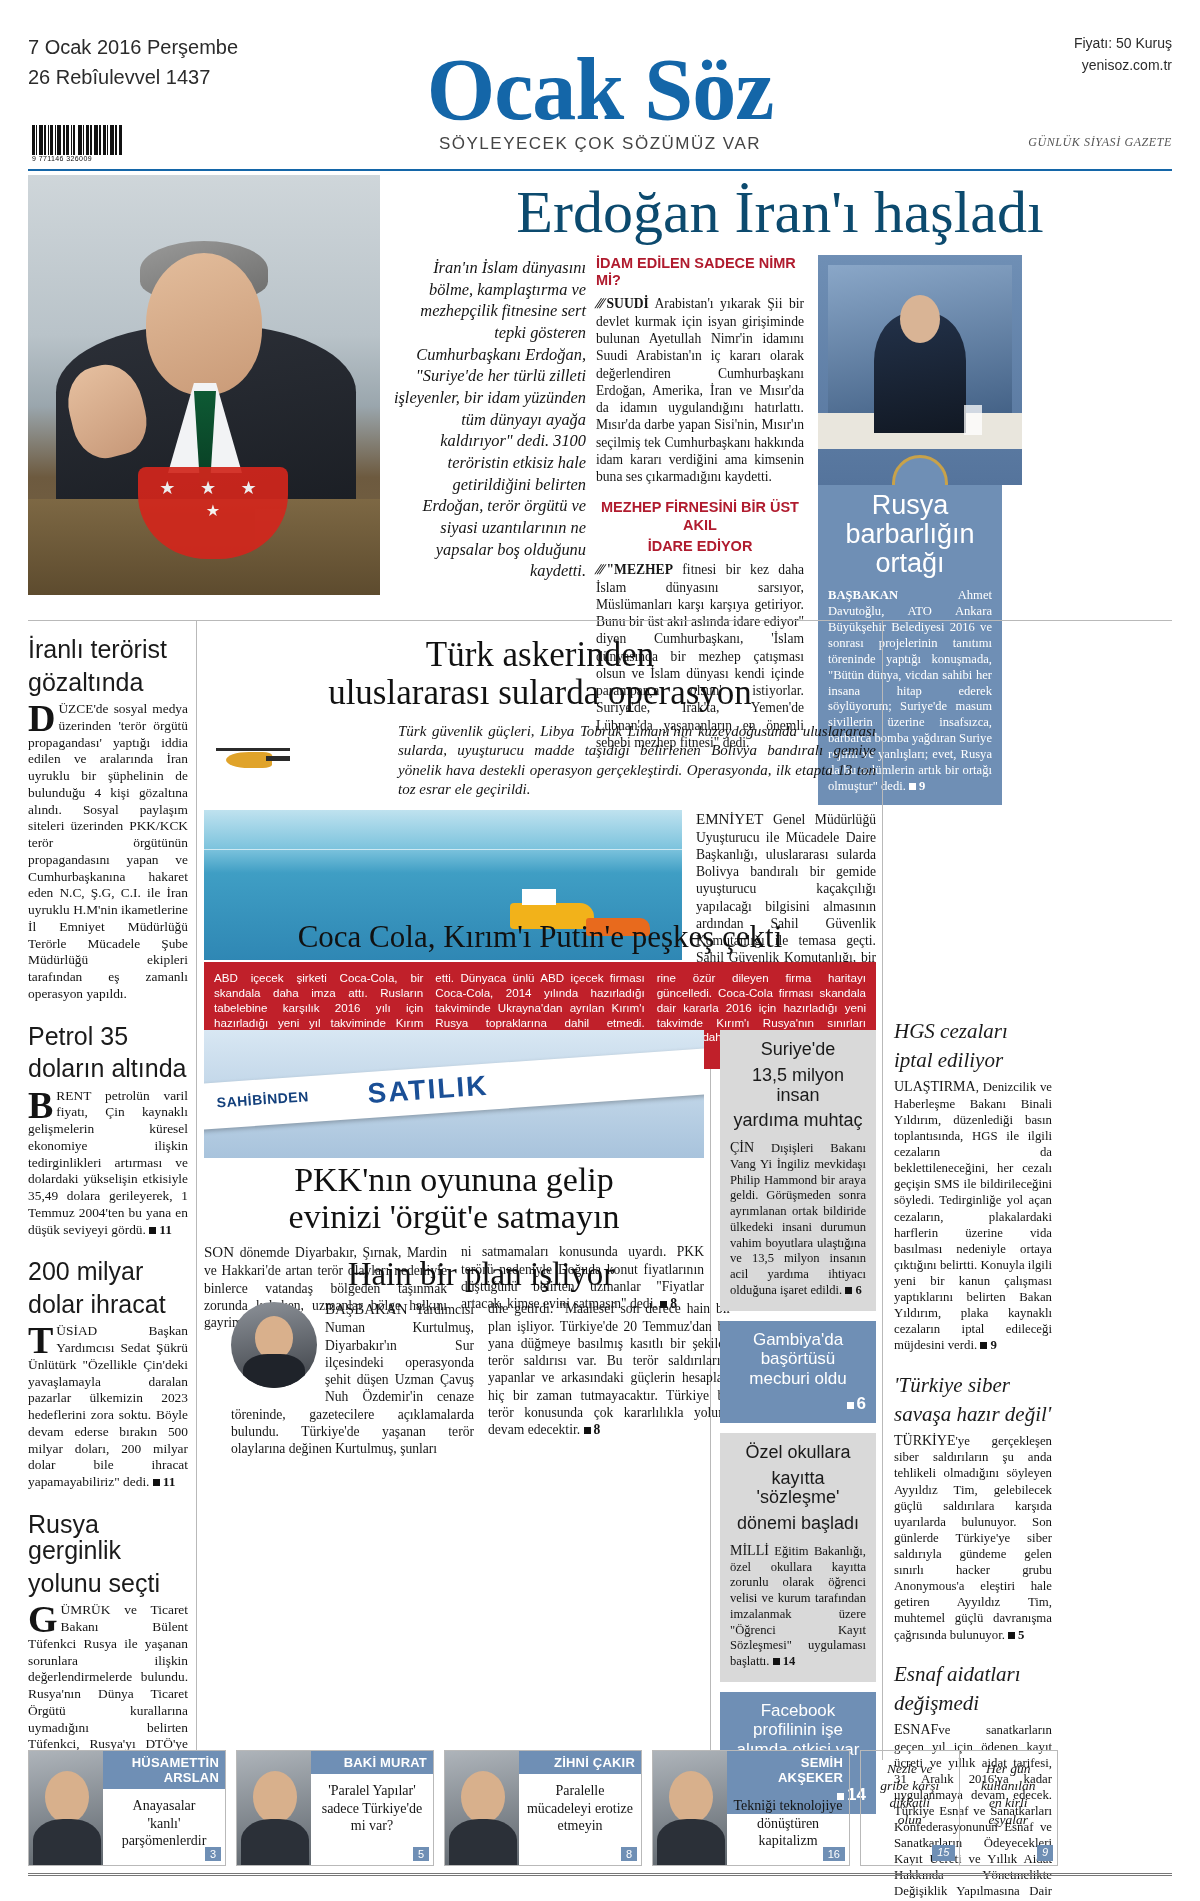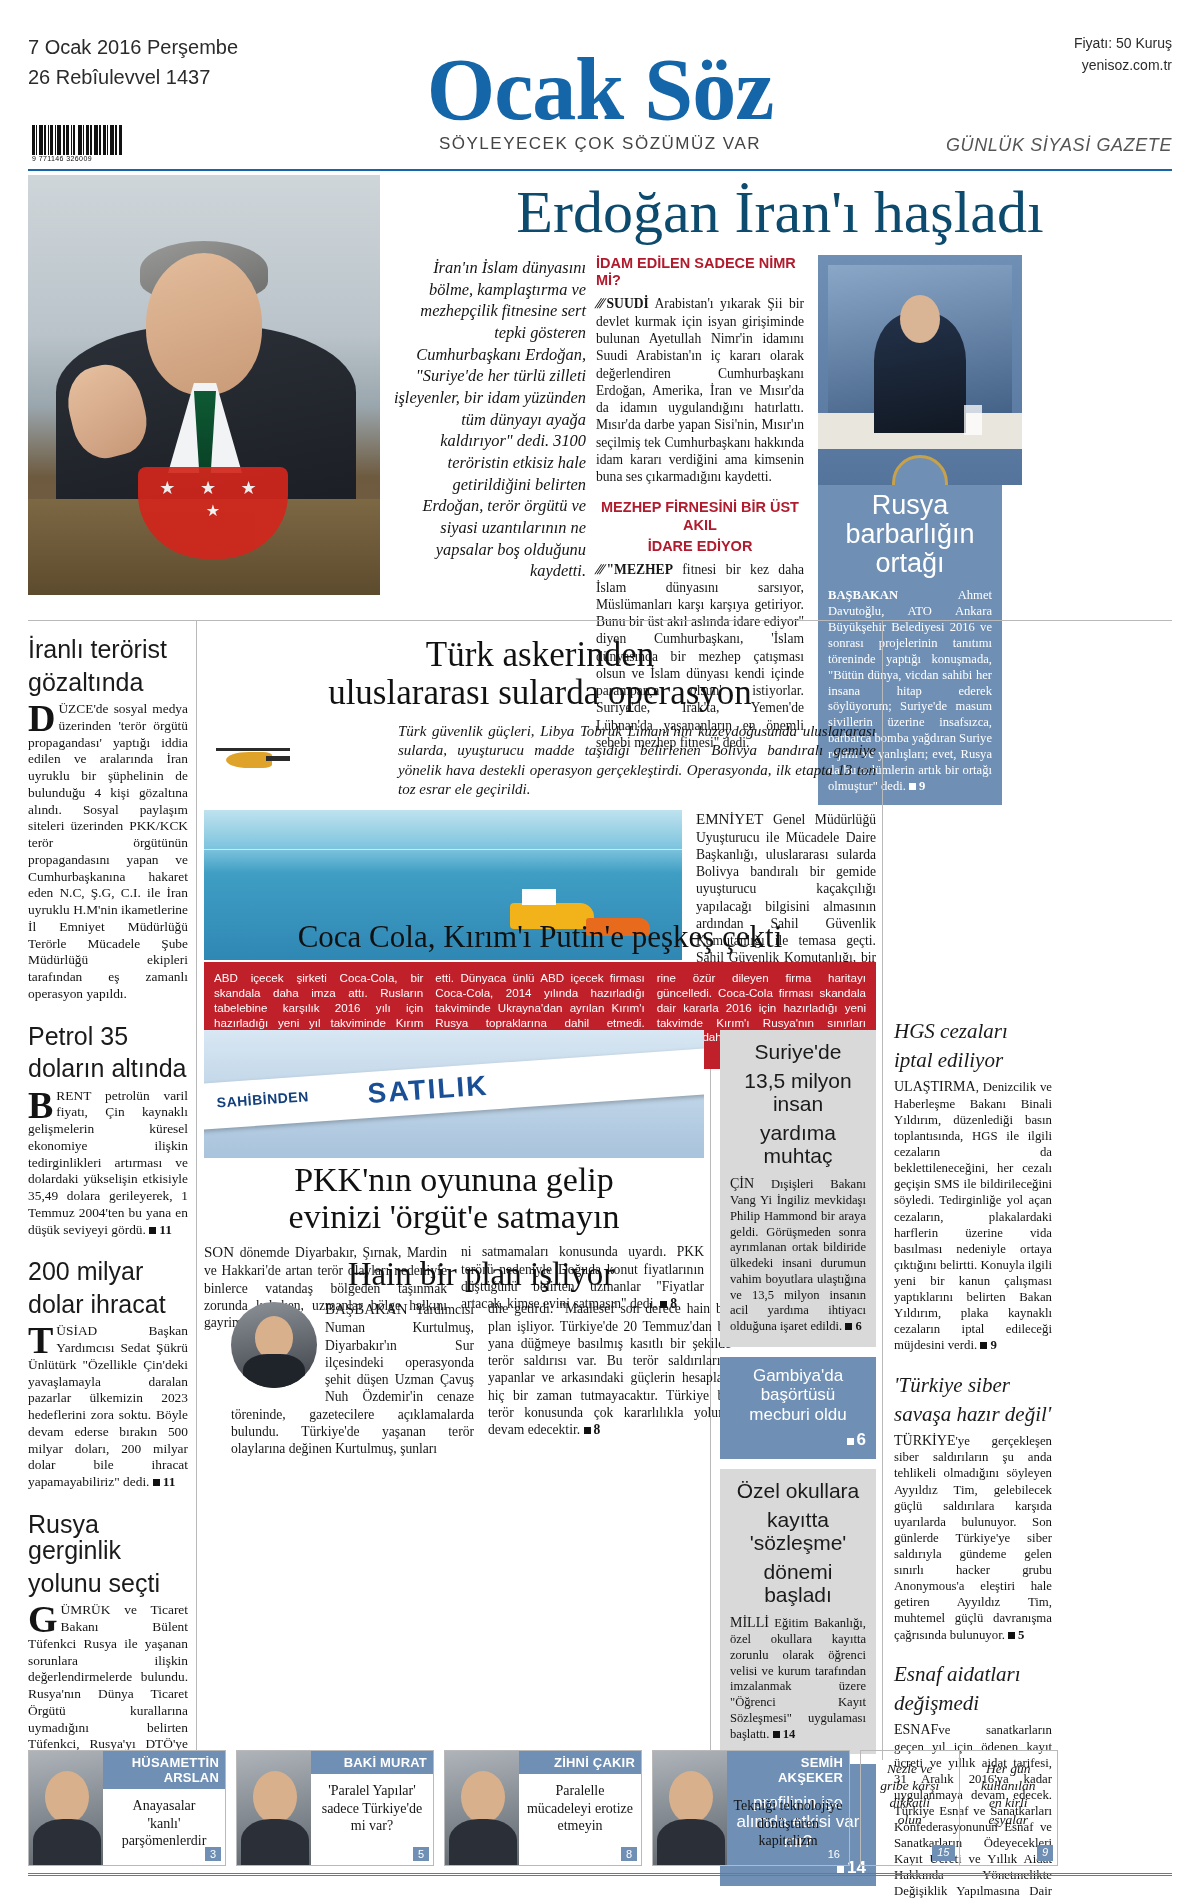--- a/index.html
+++ b/index.html
@@ -15,22 +15,22 @@
   .masthead { position:relative; height:150px; }
   .dateblock { position:absolute; left:0; top:12px; font-family:"Liberation Sans",sans-serif;
     font-size:20px; color:#2b2b2b; line-height:1.5; }
   .priceblock { position:absolute; right:0; top:12px; text-align:right;
     font-family:"Liberation Sans",sans-serif; font-size:14px; color:#2b2b2b; line-height:1.6; }
   .logo { position:absolute; left:0; right:0; top:28px; text-align:center; }
   .logo-word { font-family:"Liberation Serif", serif; font-weight:bold; font-size:88px;
     color:#1466a8; letter-spacing:-1px; line-height:0.95; }
   .logo-slogan { font-family:"Liberation Sans",sans-serif; font-size:17px; letter-spacing:1.5px;
     color:#444; margin-top:2px; }
-  .gunluk { position:absolute; right:0; top:115px; font-family:Liberation Sans, sans-serif;
-    font-style:italic; font-size:18px; color:#555; letter-spacing:0.6px;}
+  .gunluk { position:absolute; right:0; top:115px; font-family:Liberation Serif, serif;
+    font-style:italic; font-size:12px; color:#555; letter-spacing:0.6px;}
   .barcode { position:absolute; left:4px; top:105px; width:92px; height:36px; }
   .barcode .bars{ display:flex; height:30px; gap:0; }
   .barcode i{ display:block; background:#111; }
   .barnum{ font-family:"Liberation Sans",sans-serif; font-size:7px; letter-spacing:0.4px; color:#111; }
 
   .rule-blue { position:absolute; left:0; right:0; top:149px; height:2px; background:#1466a8; }
 
   
   .topstory { position:absolute; left:0; top:155px; width:1144px; height:420px; }
   .photo-erdogan {
@@ -160,21 +160,21 @@
   .hain-head{ font-family:"Liberation Serif",serif; font-size:33px; line-height:1.1;
     text-align:center; color:#111; }
   .hain-photo{ width:86px; height:86px; border-radius:50%; overflow:hidden; float:left;
     margin:2px 8px 2px 0; background:linear-gradient(170deg,#8d9299,#3b3f45); position:relative;}
   .hain-photo .h{ position:absolute; left:24px; top:14px; width:38px; height:44px; background:#d9b08c; border-radius:50%;}
   .hain-photo .b{ position:absolute; left:12px; top:52px; width:62px; height:40px; background:#1f232a; border-radius:40% 40% 0 0;}
 
   
   .rightcol { position:absolute; left:690px; top:990px; width:160px; }
   .gray-box { background:#d9d9d9; padding:10px 10px 12px; margin-bottom:10px; }
-  .gray-box .gb-title{ font-family:"Liberation Sans",sans-serif; font-size:21px;
+  .gray-box .gb-title{ font-family:"Liberation Sans",sans-serif; font-size:18px;
     line-height:1.1; text-align:center; color:#1a1a1a; margin-bottom:6px; }
   .gray-box .gb-body{ font-family:"Liberation Serif",serif; font-size:12.6px;
     line-height:1.25; text-align:justify; color:#141414; }
   .teal-box { background:#6f8fb5; color:#fff; padding:9px 10px; margin-bottom:10px;
     font-family:"Liberation Sans",sans-serif; font-size:17px; line-height:1.15; text-align:center;}
   .teal-box .pm{ display:block; text-align:right; margin-top:6px; }
 
   
   .farright { position:absolute; left:862px; top:990px; width:160px; }
   .fr-title { font-family:"Liberation Serif",serif; font-style:italic; font-size:21px;

